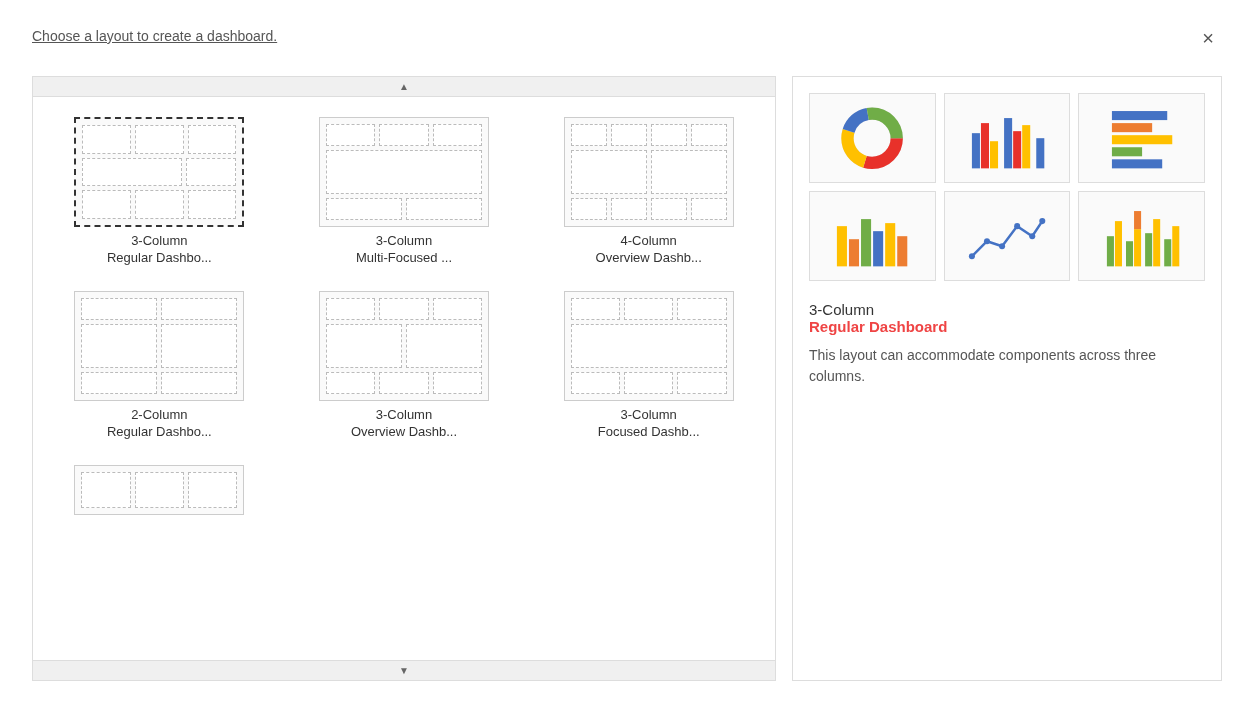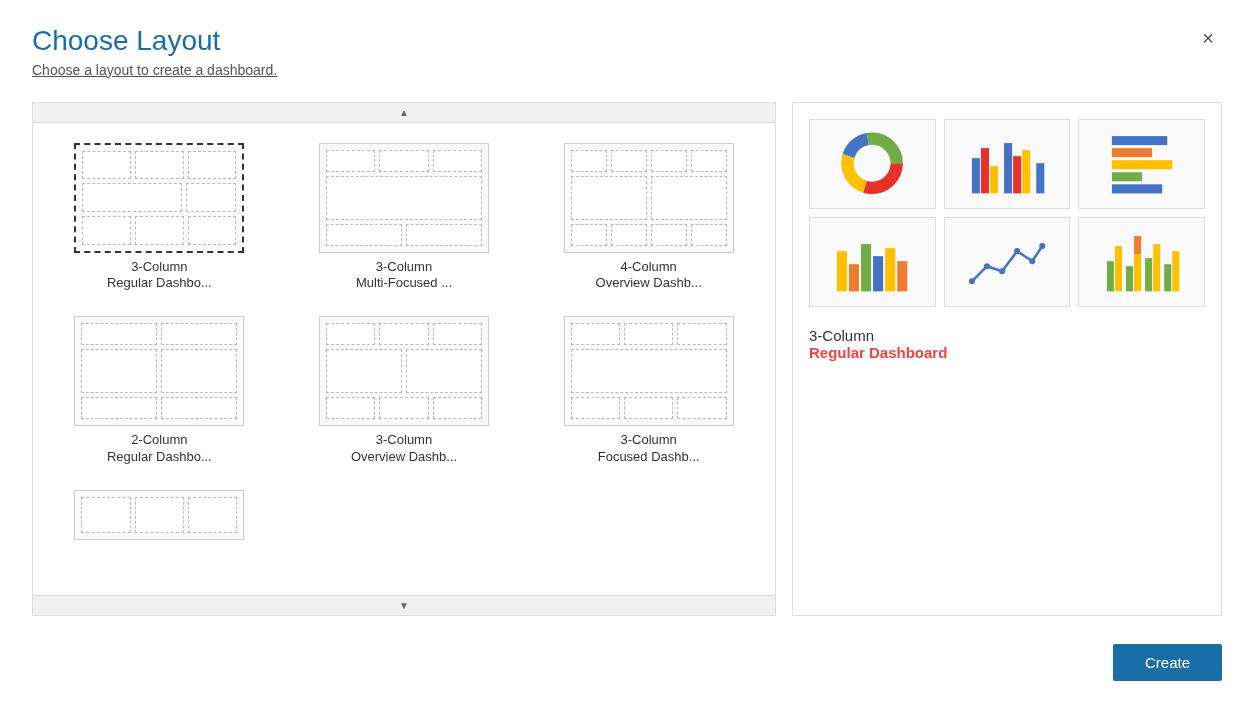--- a/index.html
+++ b/index.html
@@ -195,21 +195,20 @@
     }
     .scroll-arrow-top { border-top: none; border-bottom: 1px solid #ddd; }
   </style>
 </head>
 <body>
 
 <div class="dialog">
 
   <div class="dialog-header">
     <div>
-      <div class="dialog-title">Choose Layout</div>
       <div class="dialog-subtitle">Choose a layout to create a dashboard.</div>
     </div>
     <button class="close-btn">×</button>
   </div>
 
   <div class="dialog-body">
 
     <div class="layout-list-panel">
       <button class="scroll-arrow scroll-arrow-top">▲</button>
       <div class="layout-scroll-area">
@@ -417,22 +416,20 @@
             <rect x="62" y="38" width="7" height="27" fill="#70ad47"></rect>
             <rect x="70" y="25" width="7" height="40" fill="#ffc000"></rect>
           </svg>
         </div>
 
       </div>
 
       <div class="preview-info">
         <div class="preview-layout-name">3-Column</div>
         <div class="preview-layout-subname">Regular Dashboard</div>
+        <div class="preview-description">This layout can accommodate components across three columns.</div>
       </div>
     </div>
 
   </div>
 
-  <div class="dialog-footer">
-    <button class="create-btn">Create</button>
-  </div>
 
 </div>
 
 </body></html>

